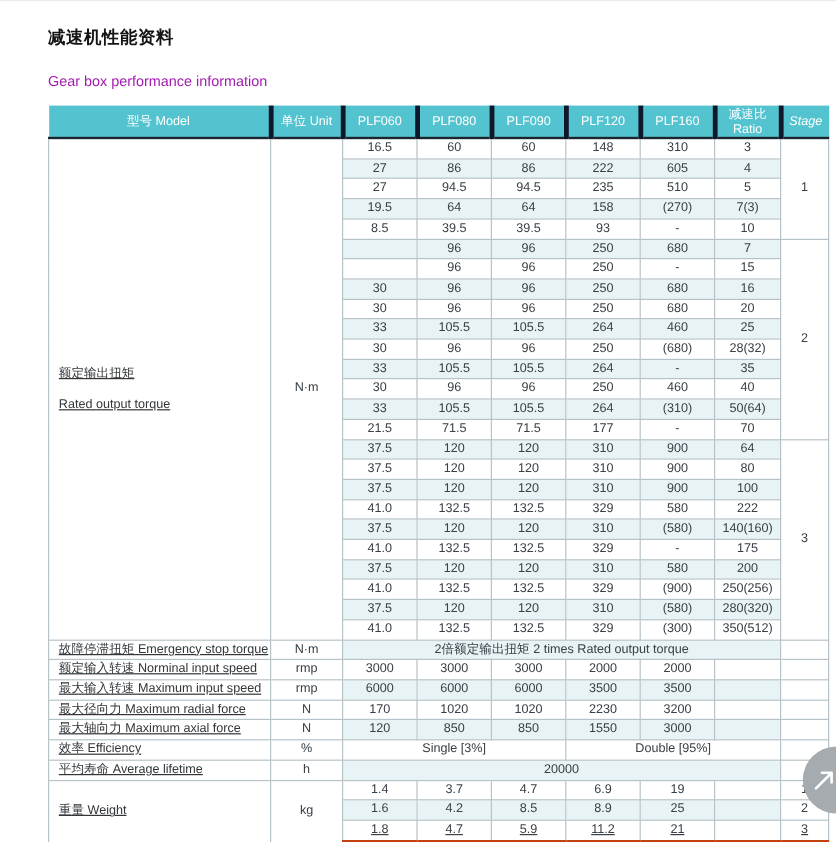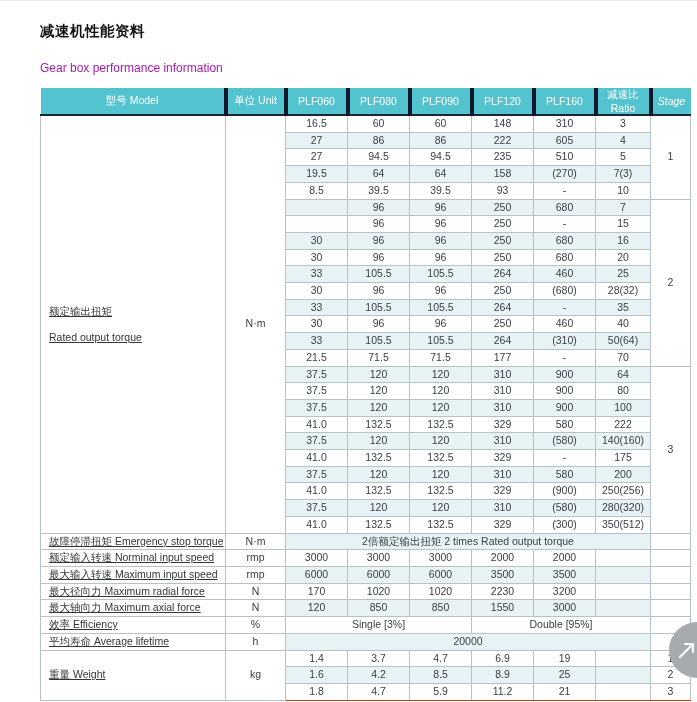--- a/index.html
+++ b/index.html
@@ -54,21 +54,21 @@
   }
   tbody tr.stripe td.v{background:var(--stripe-bg);}
   td.label-cell{
     text-align:left;
     padding-left:8px;
     color:#333639;
     text-decoration:underline;
   }
   td.label-cell .l2{line-height:1.4;margin-top:10px;}
   td.big-label{line-height:1.45;}
-  table.spec tbody tr:last-child td{border-bottom:1px solid #c2410c;}
+  table.spec tbody tr:last-child td{border-bottom:6px solid #c2410c;text-decoration:underline;}
   .fab{
     position:absolute;
     left:669px;top:621px;
     width:56px;height:56px;
     border-radius:50%;
     background:#a6abb0;
     border:none;
     padding:0;cursor:pointer;
   }
   .fab svg{position:absolute;left:7px;top:17px;}

